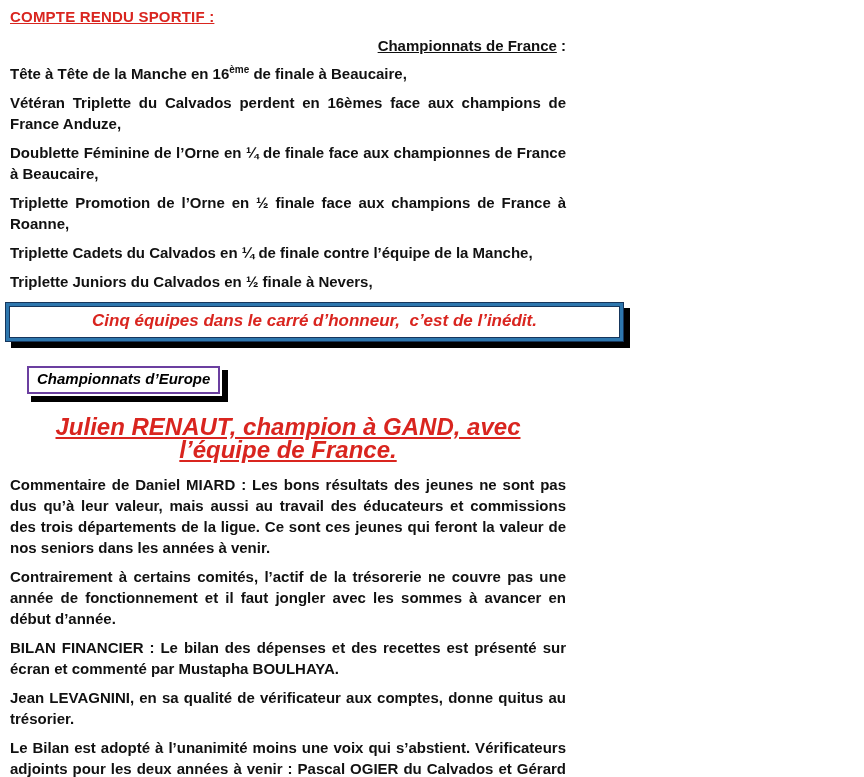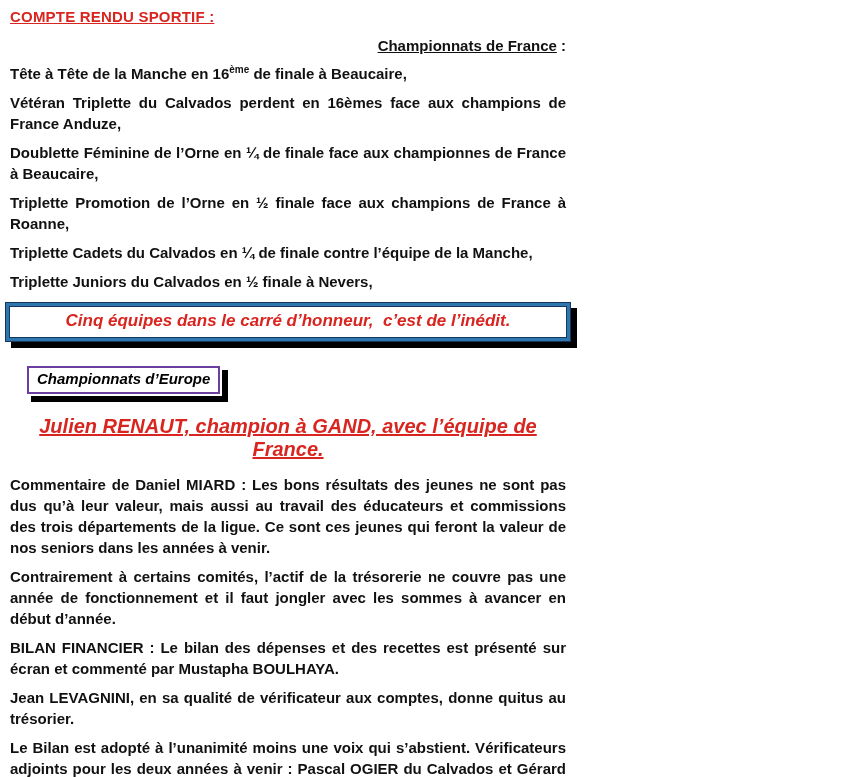--- a/index.html
+++ b/index.html
@@ -48,21 +48,21 @@
   }
   .para-tight { margin-bottom: 4px; }
   sup.ord {
     font-size: 10px;
     vertical-align: super;
     line-height: 0;
   }
   
   .bluebox-outer {
     margin: 10px 0 0 -5px;
-    width: 566px;
+    width: 619px;
     box-sizing: border-box;
     background: #2E77AE;
     border: 1px solid #16365C;
     padding: 3px;
     box-shadow: 6px 6px 0 #000000;
   }
   .bluebox-inner {
     background: #ffffff;
     border: 1px solid #16365C;
     padding: 3px 10px 6px 10px;
@@ -96,21 +96,21 @@
     color: #000000;
     font-style: italic;
     font-size: 15px;
     line-height: 18px;
     white-space: pre-wrap;
   }
   
   .europe-title {
     color: #D9251F;
     font-style: italic;
-    font-size: 20px;
+    font-size: 24px;
     line-height: 23px;
     text-align: center;
     text-decoration: underline;
     margin: 19px 0 13px 0;
     width: 556px;
   }
 </style>
 </head>
 <body>
 

